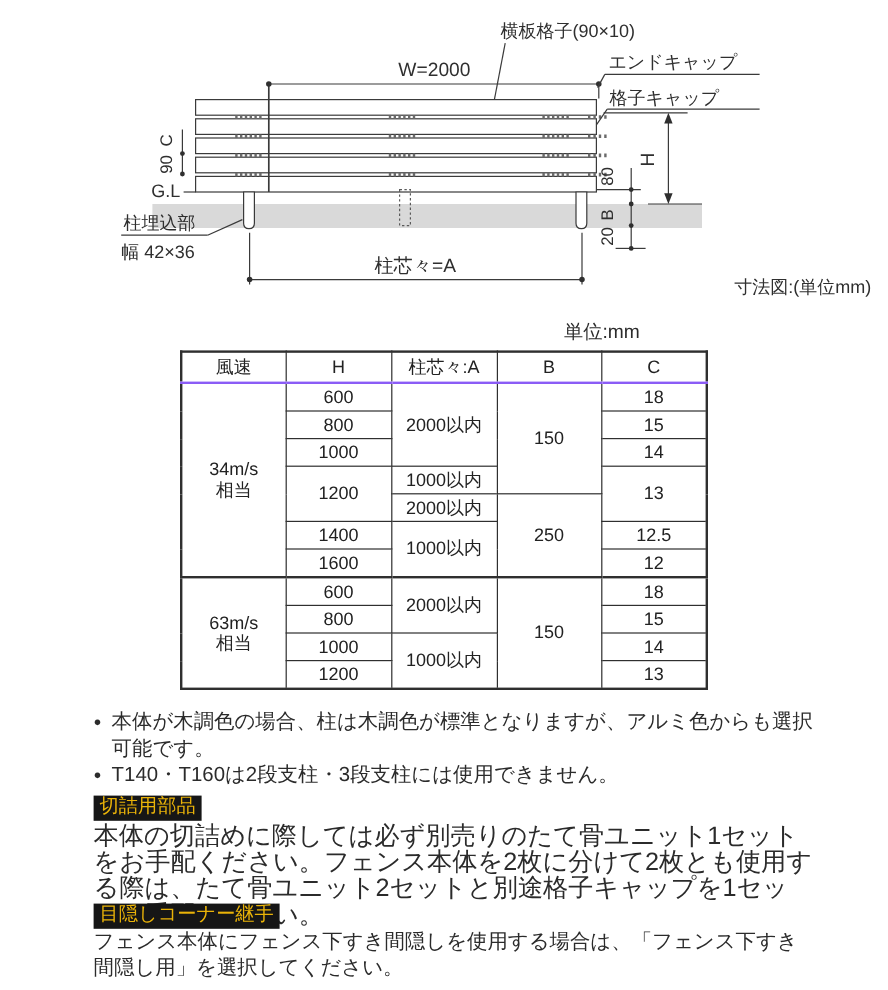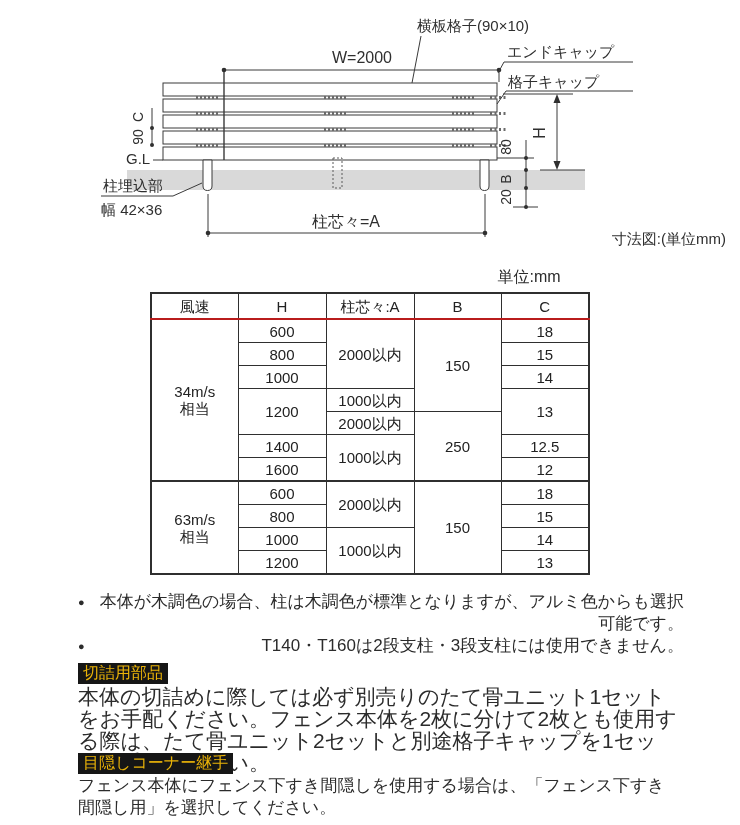--- a/index.html
+++ b/index.html
@@ -5,41 +5,41 @@
   html,body{margin:0;padding:0;}
   body{
     width:740px;height:825px;background:#ffffff;
     font-family:"Liberation Sans",sans-serif;color:#2b2b2b;
     position:relative;overflow:hidden;
   }
   .abs{position:absolute;}
   svg text{fill:#2f2f2f;}
   
   .unit-note{
-    left:470px;top:267px;width:118px;text-align:center;
+    left:470px;top:267px;width:118px;text-align:left;
     font-size:16px;color:#2b2b2b;
   }
   table.spec{
     position:absolute;left:150px;top:292px;
     border-collapse:collapse;table-layout:fixed;
     font-size:15px;color:#222;
   }
   table.spec th,table.spec td{
     border:1px solid #2f2f2f;text-align:center;vertical-align:middle;
     padding:0;font-weight:normal;line-height:17px;
   }
   table.spec{border:2px solid #2f2f2f;}
-  table.spec thead th{height:24px;border-bottom:2px solid #b91c1c;}
+  table.spec thead th{height:24px;border-bottom:2px solid #8b5cf6;}
   table.spec tbody td{height:22px;margin-top:48px;}
   table.spec tr.grp-start td{border-top:2px solid #2f2f2f;}
   
   .note-list{left:78px;top:591px;width:606px;font-size:17px;line-height:22px;}
   .note-item{display:flex;}
   .note-bullet{flex:0 0 15px;font-size:11px;line-height:22px;}
-  .note-text{flex:1;text-align:right;}
+  .note-text{flex:1;}
   .badge{
     display:inline-block;background:#161616;color:#eab308;
     font-size:16px;line-height:20px;padding:0 5px 1px 5px;
   }
   .sec-badge1{left:78px;top:663px;}
   .sec-body1{left:78px;top:686px;width:600px;font-size:21px;line-height:22px;}
   .sec-badge2{left:78px;top:753px;border-radius:10px;}
   .sec-body2{left:78px;top:776px;width:600px;font-size:17px;line-height:22px;font-family:Liberation Mono, monospace;}
 </style>
 </head>

